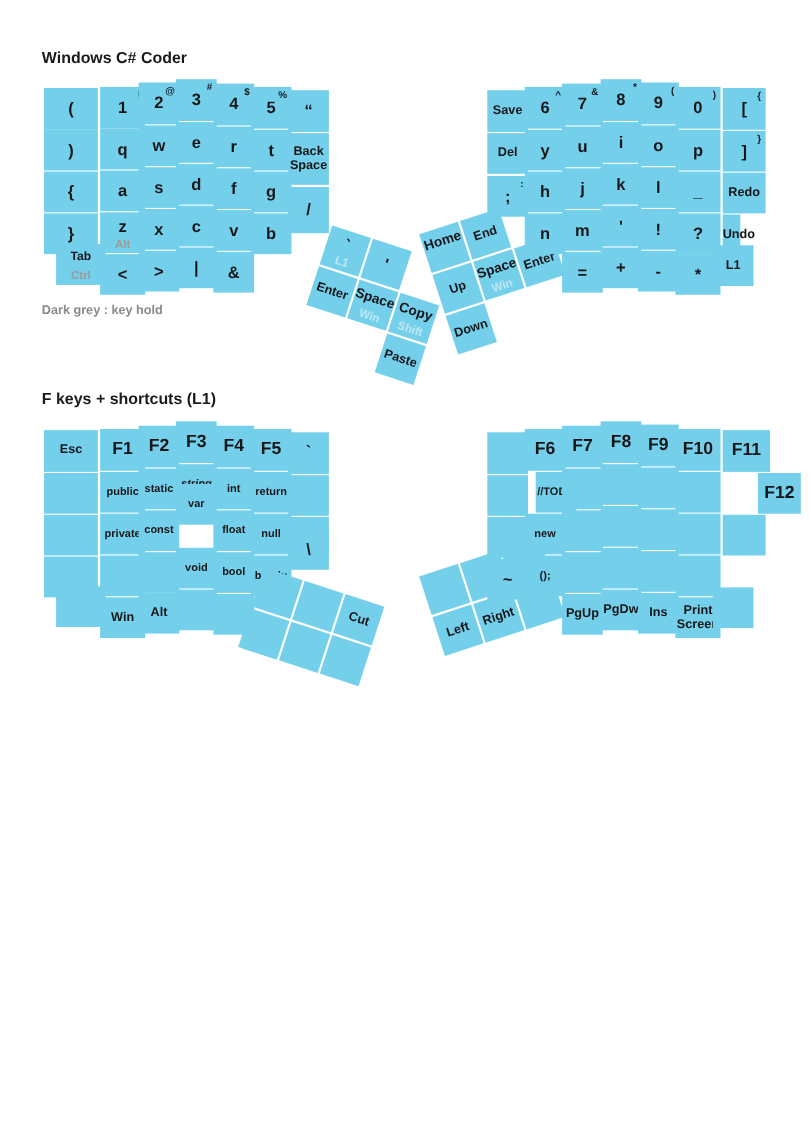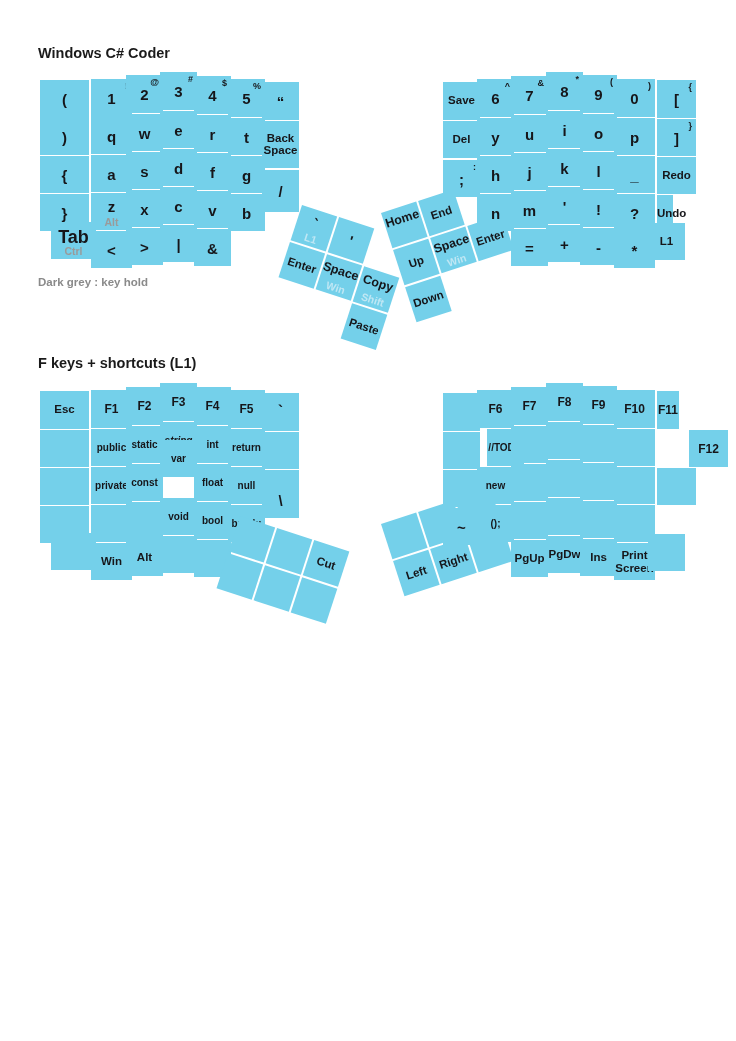--- a/index.html
+++ b/index.html
@@ -19,21 +19,21 @@
     position:absolute;background:#74d0ea;box-sizing:border-box;
   }
   .key .c{
     position:absolute;left:0;right:0;text-align:center;
     color:#16161a;line-height:1;
   }
   
   .c.main{top:50%;transform:translateY(-50%);font-size:15px;font-weight:bold;}
   .c.main.sm{font-size:11.5px;font-weight:bold;}
   .c.main.xs{font-size:10px;font-weight:bold;}
-  .c.main.big{font-size:12px;font-weight:bold;}
+  .c.main.big{font-size:16px;font-weight:bold;}
   
   .c.tr{top:3px;right:4px;left:auto;text-align:right;font-size:9px;font-weight:bold;}
   
   .c.hold{bottom:3px;font-size:10.5px;font-weight:bold;color:#9a9a9a;}
   .c.hold.lt{color:#bfe7f4;}
   .c.two-top{top:6px;font-size:15px;font-weight:bold;}
   
   .cluster{position:absolute;transform-origin:0 0;}
 </style>
 </head>
@@ -126,21 +126,21 @@
   <span class="c main">c</span>
 </div>
 <div class="key" style="left:194px;top:191px;width:37px;height:37px;">
   <span class="c main">v</span>
 </div>
 <div class="key" style="left:228px;top:194px;width:37px;height:37px;">
   <span class="c main">b</span>
 </div>
 
 <div class="key" style="left:51px;top:222px;width:45px;height:37px;">
-  <span class="c two-top" style="font-size:18px;">Tab</span>
+  <span class="c two-top" style="font-size:11px;">Tab</span>
   <span class="c hold">Ctrl</span>
 </div>
 <div class="key" style="left:91px;top:231px;width:41px;height:37px;">
   <span class="c main">&lt;</span>
 </div>
 <div class="key" style="left:126px;top:228px;width:37px;height:37px;">
   <span class="c main">&gt;</span>
 </div>
 <div class="key" style="left:160px;top:225px;width:37px;height:37px;">
   <span class="c main">|</span>
@@ -466,21 +466,21 @@
 </div>
 <div class="key" style="left:546px;top:383px;width:37px;height:38px;">
   <span class="c main big">F8</span>
 </div>
 <div class="key" style="left:580px;top:386px;width:37px;height:38px;">
   <span class="c main big">F9</span>
 </div>
 <div class="key" style="left:614px;top:390px;width:41px;height:38px;">
   <span class="c main big">F10</span>
 </div>
-<div class="key" style="left:657px;top:391px;width:22px;height:38px;">
+<div class="key" style="left:657px;top:391px;width:43px;height:38px;">
   <span class="c main big">F11</span>
 </div>
 
 <div class="key" style="left:443px;top:432px;width:37px;height:37px;">
   <span class="c main xs"></span>
 </div>
 <div class="key" style="left:475px;top:429px;width:37px;height:37px;margin-left:12px;">
   <span class="c main xs">//TODO</span>
 </div>
 <div class="key" style="left:511px;top:426px;width:37px;height:37px;">

